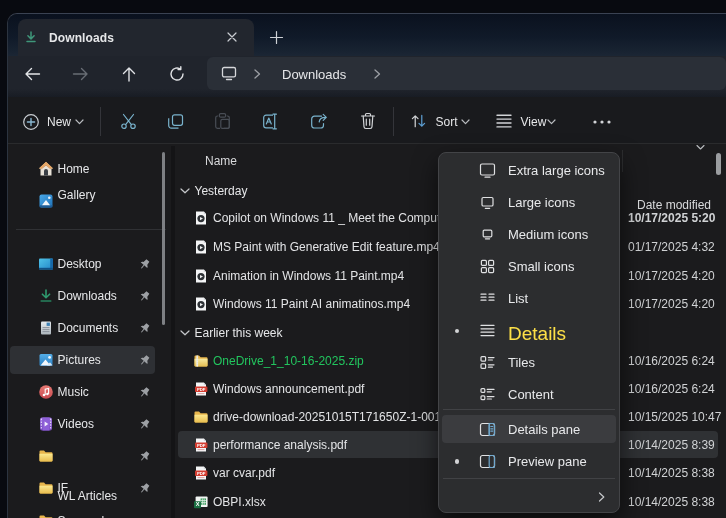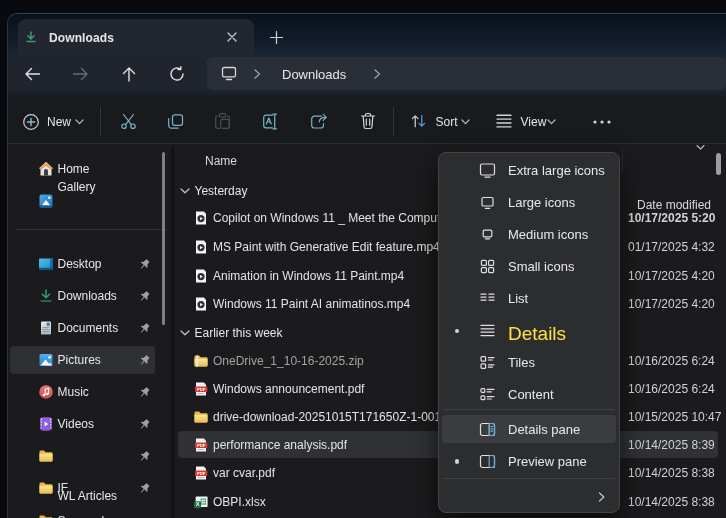--- a/index.html
+++ b/index.html
@@ -175,21 +175,21 @@
       <path d="M8 3.2 L3.2 7.6 V8.6 L8 4.4 L12.8 8.6 V7.6 Z" fill="#d89150"></path>
       <path d="M6 14.5 V10 A2 2 0 0 1 10 10 V14.5 Z" fill="#3a3f46"></path>
     </svg>
     <div class="t" style="left:57.5px;top:163px;">Home</div>
     <svg style="left:38px;top:192.5px;" width="16" height="16" viewBox="0 0 16 16" fill="none">
       <rect x="1.5" y="1.5" width="13" height="13" rx="2" fill="url(#gb)"></rect>
       <path d="M3 13.5 L8 7 L13 13.5 Z" fill="#f2f6fa"></path>
       <circle cx="11.3" cy="4.8" r="1.3" fill="#eaf2fa"></circle>
       <rect x="1.5" y="12.2" width="13" height="2.3" rx="1.1" fill="#1d5c96"></rect>
     </svg>
-    <div class="t" style="left:57.5px;top:181px;">Gallery</div>
+    <div class="t" style="left:57.5px;top:189px;">Gallery</div>
     <svg style="left:38px;top:256px;" width="16" height="16" viewBox="0 0 16 16" fill="none">
       <rect x="1" y="2.5" width="14" height="11" rx="1" fill="url(#gd)"></rect>
       <rect x="12.2" y="2.5" width="2.8" height="11" rx="1" fill="#1668a8"></rect>
       <rect x="1" y="11.8" width="14" height="1.7" fill="#0f5186"></rect>
     </svg>
     <div class="t" style="left:57.5px;top:258px;">Desktop</div>
     <svg style="left:138px;top:257.5px;" width="13" height="13" viewBox="0 0 13 13">
       <g transform="rotate(40 6.5 6.5)" fill="#9da0a4">
         <path d="M4.6 1.2 H8.4 L8.9 5.2 C10 5.6 10.6 6.3 10.8 7.3 H2.2 C2.4 6.3 3 5.6 4.1 5.2 Z"></path>
         <rect x="6" y="7.3" width="1" height="4.2" rx="0.5"></rect>
@@ -350,21 +350,21 @@
     <svg style="left:179.5px;top:330px;" width="10" height="6" viewBox="0 0 10 6" fill="none" stroke="#c6c8cb" stroke-width="1.2" stroke-linecap="round" stroke-linejoin="round">
       <path d="M1 1 L5 4.8 L9 1"></path>
     </svg>
     <div class="t" style="left:194.5px;top:327px;">Earlier this week</div>
     <svg style="left:192.5px;top:352.5px;" width="16" height="16" viewBox="0 0 16 16" fill="none">
       <path d="M1.5 3.6 A1.1 1.1 0 0 1 2.6 2.5 H6 L7.6 4.2 H13.4 A1.1 1.1 0 0 1 14.5 5.3 V12.4 A1.1 1.1 0 0 1 13.4 13.5 H2.6 A1.1 1.1 0 0 1 1.5 12.4 Z" fill="#e8b64c"></path>
       <path d="M1.5 5.8 H14.5 V12.4 A1.1 1.1 0 0 1 13.4 13.5 H2.6 A1.1 1.1 0 0 1 1.5 12.4 Z" fill="url(#gzip)"></path>
       <rect x="3.4" y="2.5" width="1.7" height="11" fill="#fbfbf8"></rect>
       <path d="M4.25 3.4 V12.6" stroke="#b9b29a" stroke-width="0.7" stroke-dasharray="1 1"></path>
     </svg>
-    <div class="t" style="left:213px;top:354.5px;color:#a3a3a3;">OneDrive_1_10-16-2025.zip</div>
+    <div class="t" style="left:213px;top:354.5px;color:#22c55e;">OneDrive_1_10-16-2025.zip</div>
     <svg style="left:192.5px;top:380.7px;" width="16" height="16" viewBox="0 0 16 16" fill="none">
       <path d="M3 1.5 H10.8 L13 3.7 V14.5 H3 Z" fill="#f4f5f6"></path>
       <path d="M10.8 1.5 L13 3.7 H10.8 Z" fill="#c9cdd1"></path>
       <rect x="2" y="5.6" width="12.4" height="5.4" rx="0.8" fill="#d33c30"></rect>
       <text x="8.2" y="9.9" font-family="Liberation Sans,sans-serif" font-size="4.3" font-weight="bold" fill="#fff" text-anchor="middle">PDF</text>
       <path d="M4.6 12.6 H11.4" stroke="#d99" stroke-width="0.9"></path>
     </svg>
     <div class="t" style="left:213px;top:382.7px;color:#e3e4e6;">Windows announcement.pdf</div>
     <svg style="left:192.5px;top:408.9px;" width="16" height="16" viewBox="0 0 16 16" fill="none">
       <path d="M1.5 3.6 A1.1 1.1 0 0 1 2.6 2.5 H6 L7.6 4.2 H13.4 A1.1 1.1 0 0 1 14.5 5.3 V12.4 A1.1 1.1 0 0 1 13.4 13.5 H2.6 A1.1 1.1 0 0 1 1.5 12.4 Z" fill="#e8b64c"></path>

